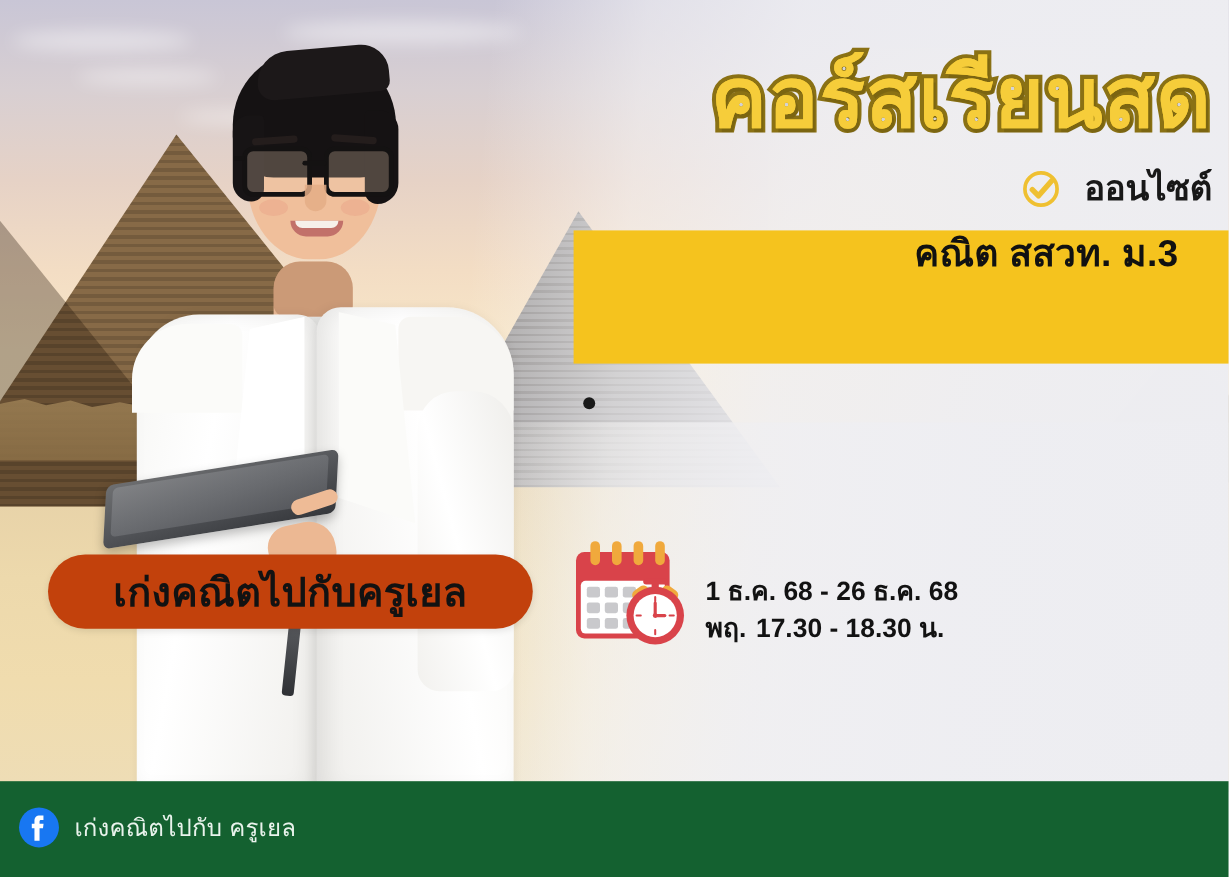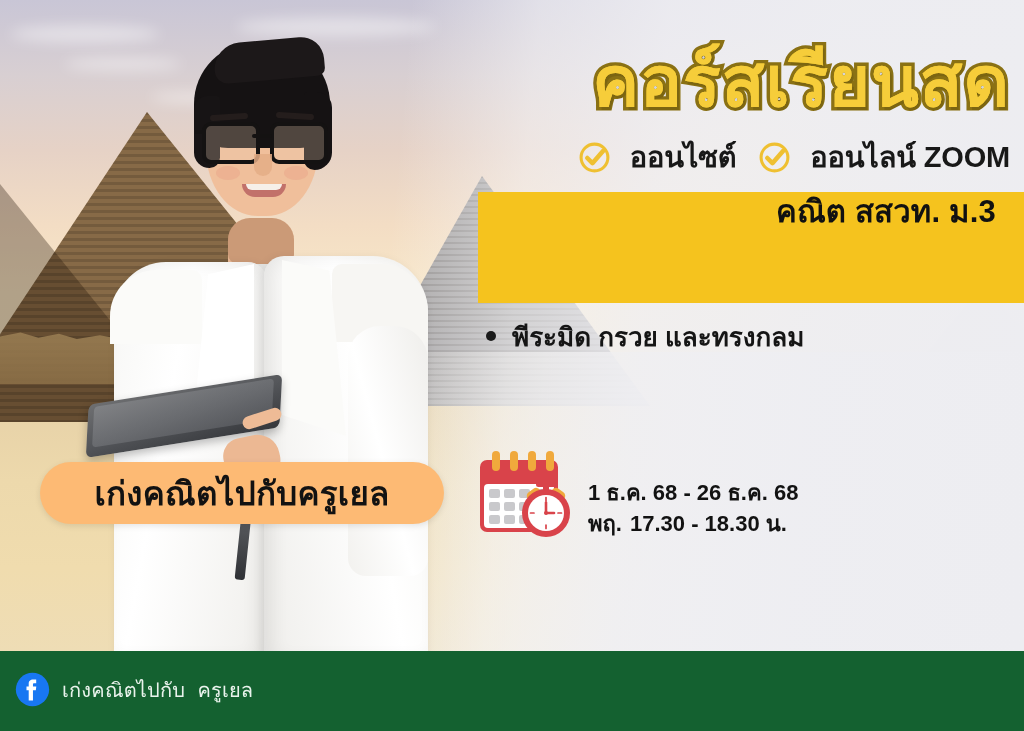--- a/index.html
+++ b/index.html
@@ -178,21 +178,21 @@
   .check-icon{width:33px;height:33px;flex:0 0 auto;}
   .check-label{
     font-size:29px;font-weight:700;color:#181818;white-space:nowrap;letter-spacing:-.2px;
   }
 
   
   .banner{
     position:absolute;left:478px;top:192px;width:546px;height:111px;
     background:#f5c31e;
     display:flex;flex-direction:column;align-items:flex-end;justify-content:space-between;
-    padding-right:28px;box-sizing:border-box;gap:2px;
+    padding-right:42px;box-sizing:border-box;gap:2px;
   }
   .banner-line{
     font-size:31px;font-weight:700;color:#111111;white-space:nowrap;letter-spacing:.2px;line-height:1.28;
   }
 
   
   .bullet-row{
     position:absolute;left:486px;top:318px;width:520px;height:36px;
     display:flex;align-items:center;gap:16px;
   }
@@ -205,32 +205,32 @@
     display:flex;align-items:center;gap:16px;
   }
   .cal-wrap{position:relative;width:104px;height:100px;flex:0 0 auto;}
   .sched-lines{display:flex;flex-direction:column;gap:2px;margin-top:24px;}
   .sched-line{font-size:22px;font-weight:700;color:#121212;white-space:nowrap;line-height:1.32;}
   .sched-line .day{display:inline-block;min-width:42px;}
 
   
   .pill{
     position:absolute;left:40px;top:462px;width:404px;height:62px;
-    background:#fdba74;border-radius:31px;
+    background:#c2410c;border-radius:31px;
     display:flex;align-items:center;justify-content:center;
     box-shadow:0 2px 6px rgba(0,0,0,.10);
   }
   .pill-text{font-size:33px;font-weight:700;color:#121212;white-space:nowrap;letter-spacing:.3px;}
 
   
   .footer{
     position:absolute;left:0;top:651px;width:1024px;height:80px;
     background:#146130;display:flex;align-items:center;
   }
-  .foot-item{display:flex;align-items:center;gap:11px;font-family:Liberation Mono, monospace;}
+  .foot-item{display:flex;align-items:center;gap:11px;}
   .fb-wrap{position:absolute;left:14px;top:20px;}
   .web-wrap{position:absolute;left:336px;top:22px;}
   .tel-wrap{position:absolute;left:816px;top:22px;}
   .foot-text{font-size:20px;color:#e9f3ec;font-weight:400;white-space:nowrap;letter-spacing:.2px;}
   .foot-icon{width:37px;height:37px;flex:0 0 auto;}
 </style>
 </head>
 <body>
 
 <div class="poster">
@@ -297,38 +297,28 @@
   <div class="check-row">
     <div class="check-item">
       <span class="check-icon">
         <svg viewBox="0 0 32 32" width="33" height="33">
           <circle cx="16" cy="16" r="13" fill="none" stroke="#EFC031" stroke-width="3"></circle>
           <path d="M9 16.5 L14 21.5 L24.5 9.5" fill="none" stroke="#EFC031" stroke-width="4.4" stroke-linecap="round" stroke-linejoin="round"></path>
         </svg>
       </span>
       <span class="check-label">ออนไซต์</span>
     </div>
-    <div class="check-item">
-      <span class="check-icon">
-        <svg viewBox="0 0 32 32" width="33" height="33">
-          <circle cx="16" cy="16" r="13" fill="none" stroke="#EFC031" stroke-width="3"></circle>
-          <path d="M9 16.5 L14 21.5 L24.5 9.5" fill="none" stroke="#EFC031" stroke-width="4.4" stroke-linecap="round" stroke-linejoin="round"></path>
-        </svg>
-      </span>
-      <span class="check-label">ออนไลน์ ZOOM</span>
-    </div>
   </div>
 
   <div class="banner">
     <div class="banner-line">คณิต สสวท. ม.3</div>
   </div>
 
   <div class="bullet-row">
     <span class="bullet-dot"></span>
-    <span class="bullet-text">พีระมิด กรวย และทรงกลม</span>
   </div>
 
   <div class="schedule">
     <div class="cal-wrap">
       <svg viewBox="0 0 104 100" width="104" height="100">
         <rect x="12" y="14" width="78" height="72" rx="7" fill="#D9434A"></rect>
         <rect x="16" y="38" width="70" height="44" rx="4" fill="#FFFFFF"></rect>
         <g fill="#C9C9CC">
           <rect x="21" y="43" width="11" height="9" rx="2"></rect>
           <rect x="36" y="43" width="11" height="9" rx="2"></rect>

